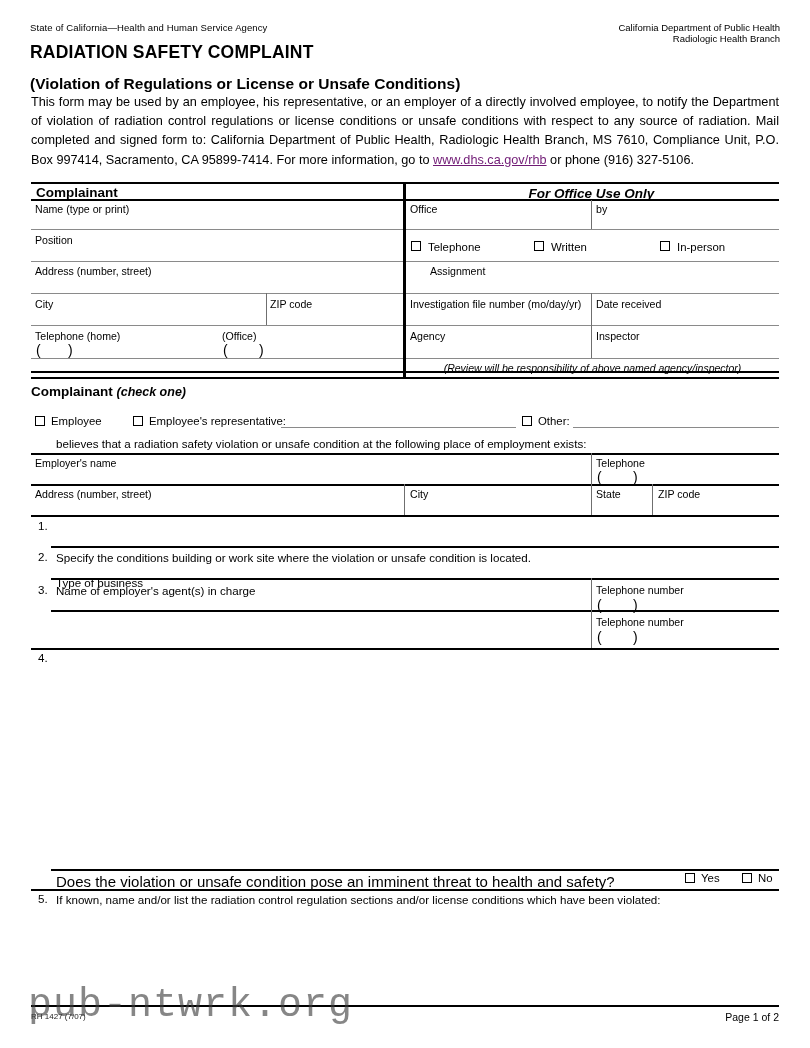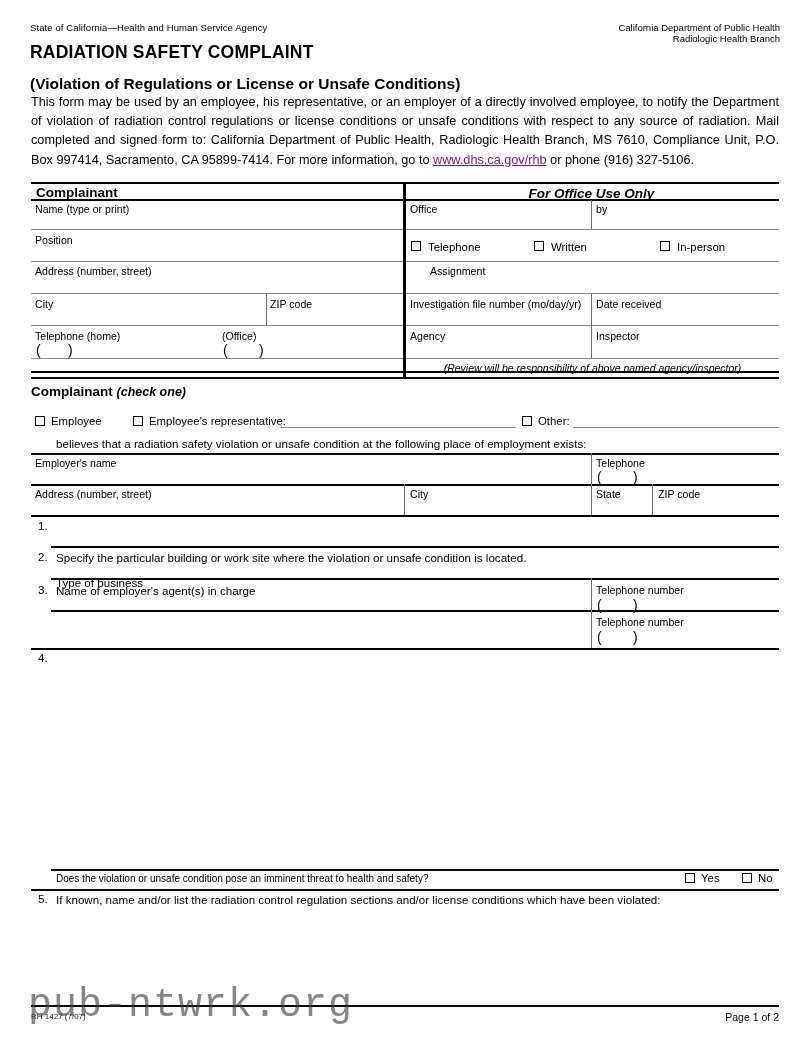--- a/index.html
+++ b/index.html
@@ -53,21 +53,21 @@
     border:1.4px solid #000; background:#fff;
   }
   .cb-lbl { position:absolute; font-size:11.4px; line-height:12px; white-space:nowrap; }
 
   .note-it { position:absolute; font-size:10.5px; font-style:italic; text-align:center; }
 
   .numtxt { position:absolute; font-size:11.6px; line-height:16px; }
   .numtxt.just { text-align:justify; }
   .num { position:absolute; font-size:11.6px; }
 
-  .q-line { position:absolute; font-size:10px; }
+  .q-line { position:absolute; font-size:15px; }
 
   
   .formno { position:absolute; left:31px; top:1012px; font-size:8px; color:#222; }
   .pageno { position:absolute; right:31px; top:1011px; font-size:10.5px; }
 
   .watermark {
     position:absolute; left:28px; top:983px;
     font-family:"Liberation Mono", monospace;
     font-size:40px; letter-spacing:1px;
     color:rgba(60,60,60,0.62);
@@ -185,21 +185,21 @@
   <div class="vrule thin" style="left:404px; top:484px; height:32px;"></div>
   <div class="vrule thin" style="left:591px; top:484px; height:32px;"></div>
   <div class="vrule thin" style="left:652px; top:484px; height:32px;"></div>
   <div class="rule thick" style="left:31px; top:515px; width:748px;"></div>
 
   <div class="num" style="left:38px; top:519px;">1.</div>
   <div class="numtxt" style="left:56px; top:542px; width:720px;margin-top:33px;">Type of business</div>
   <div class="rule med" style="left:51px; top:546px; width:728px;"></div>
 
   <div class="num" style="left:38px; top:550px;">2.</div>
-  <div class="numtxt" style="left:56px; top:550px; width:720px;">Specify the particular building or work site where the violation or unsafe condition is located.</div>
+  <div class="numtxt" style="left:56px; top:550px; width:720px;">Specify the conditions building or work site where the violation or unsafe condition is located.</div>
   <div class="rule med" style="left:51px; top:578px; width:728px;"></div>
 
   <div class="num" style="left:38px; top:583px;">3.</div>
   <div class="numtxt" style="left:56px; top:583px; width:520px;">Name of employer's agent(s) in charge</div>
   <div class="lbl" style="left:596px; top:584px;">Telephone number</div>
   <div class="paren" style="left:597px; top:598px;">(</div>
   <div class="paren" style="left:633px; top:598px;">)</div>
   <div class="vrule thin" style="left:591px; top:578px; height:32px;"></div>
   <div class="rule med" style="left:51px; top:610px; width:728px;"></div>
 

